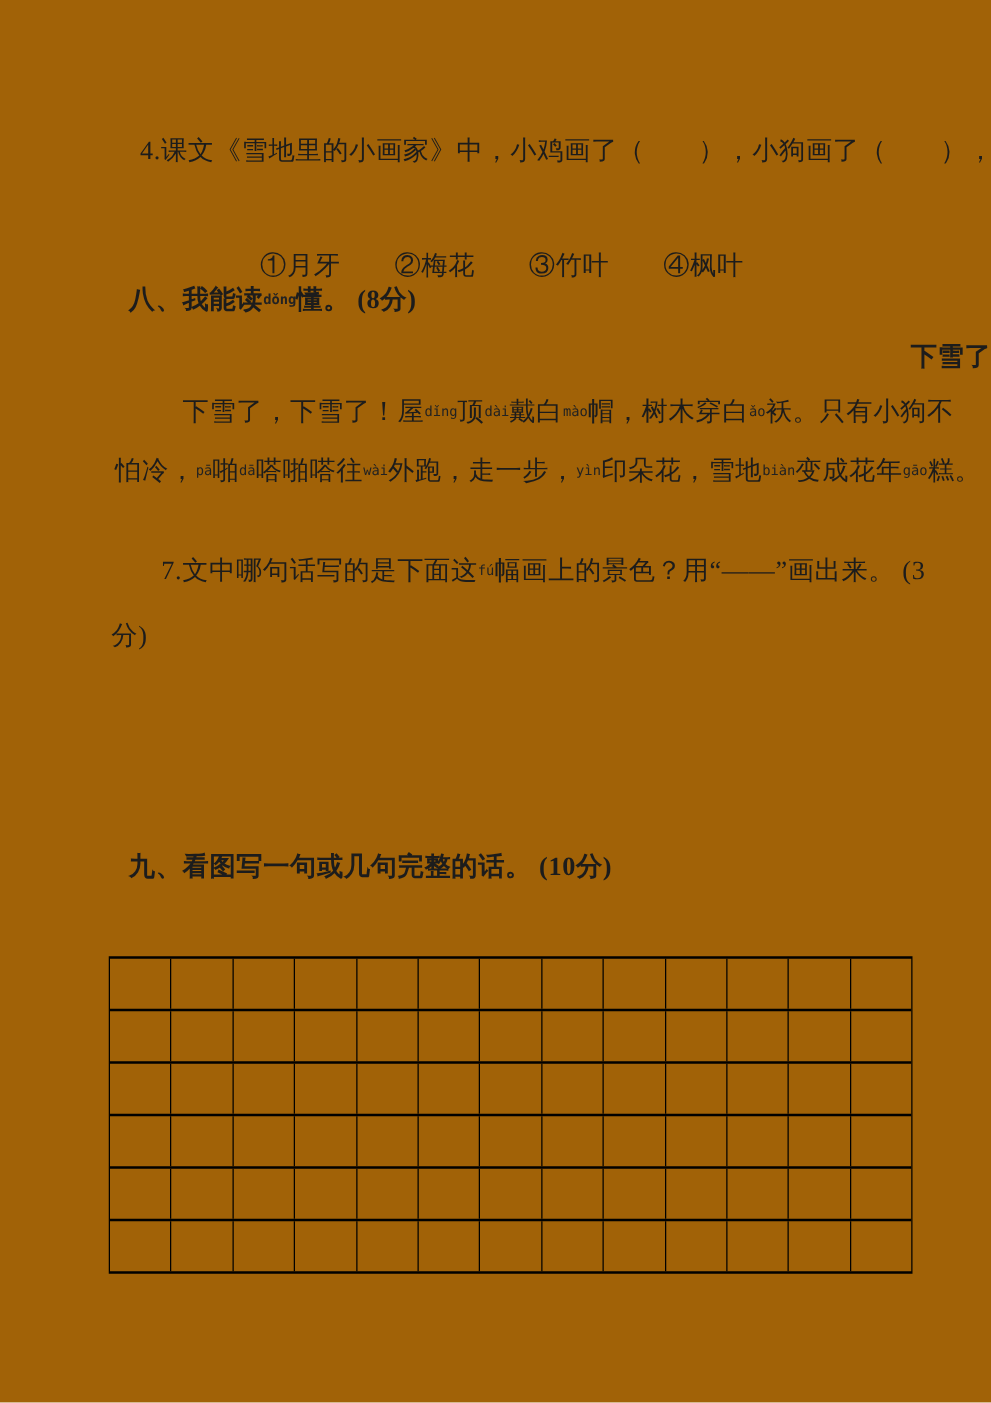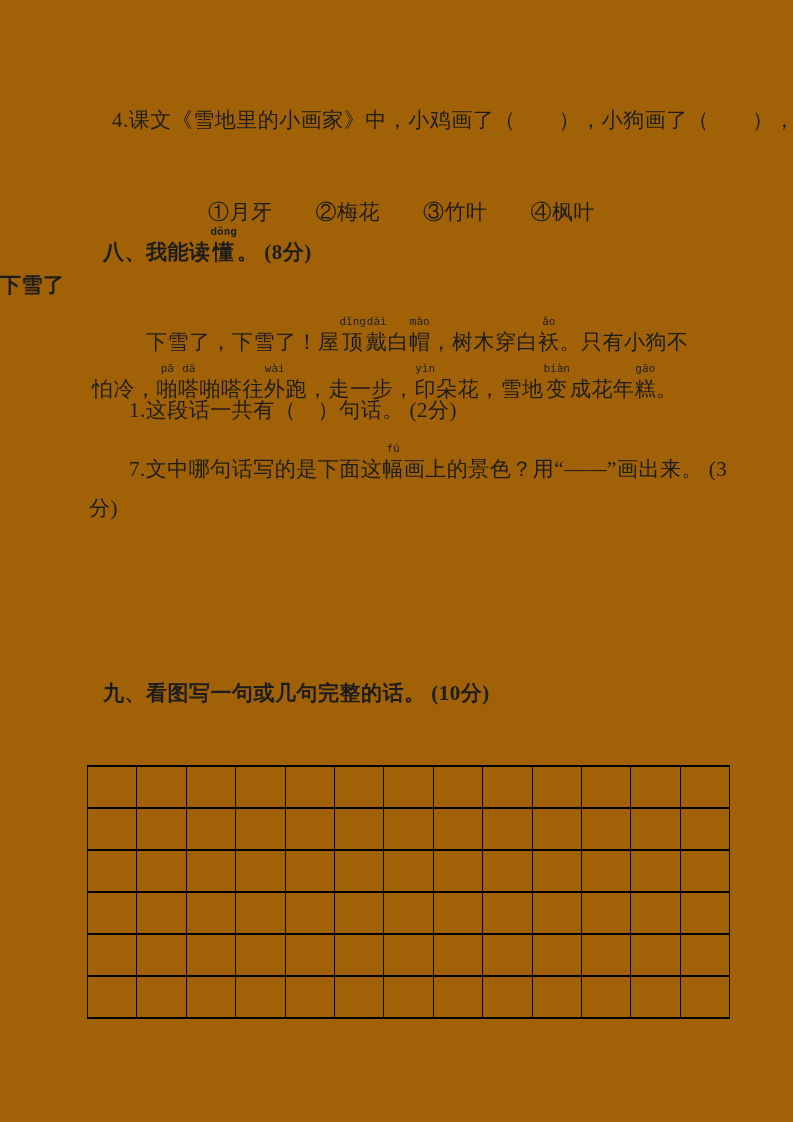--- a/index.html
+++ b/index.html
@@ -15,25 +15,25 @@
   .line {
     position: absolute;
     display: flex;
     align-items: flex-end;
     white-space: pre;
     font-size: 21px;
     letter-spacing: 0.5px;
   }
   .line > span { line-height: 28px; }
   .bold { font-weight: bold; }
-  .center { left: 0; width: 793px; justify-content: flex-start; }
+  .center { left: 0; width: 793px; justify-content: flex-end; }
   
   .rubycol {
     display: inline-flex;
-    flex-direction: column;
+    flex-direction: row;
     align-items: center;
     vertical-align: bottom;
   }
   .rubycol .rt {
     font-size: 11px;
     line-height: 13px;
     height: 13px;
     letter-spacing: 0;
     font-family: "DejaVu Sans Mono", "Liberation Mono", monospace;
     color: #222;
@@ -80,23 +80,20 @@
   <div class="line bold" style="left:103px; top:225px;"><span>八、我能读</span><span class="rubycol"><span class="rt">dǒng</span><span class="rb">懂</span></span><span>。 (8分)</span></div>
 
   <div class="line bold center" style="top:271px;">
     <span>下雪了</span>
   </div>
 
   <div class="line" style="left:146px; top:315px;"><span>下雪了，下雪了！屋</span><span class="rubycol"><span class="rt">dǐng</span><span class="rb">顶</span></span><span class="rubycol"><span class="rt">dài</span><span class="rb">戴</span></span><span>白</span><span class="rubycol"><span class="rt">mào</span><span class="rb">帽</span></span><span>，树木穿白</span><span class="rubycol"><span class="rt">ǎo</span><span class="rb">袄</span></span><span>。只有小狗不</span></div>
 
   <div class="line" style="left:92px; top:362px;"><span>怕冷，</span><span class="rubycol"><span class="rt">pā</span><span class="rb">啪</span></span><span class="rubycol"><span class="rt">dā</span><span class="rb">嗒</span></span><span>啪嗒往</span><span class="rubycol"><span class="rt">wài</span><span class="rb">外</span></span><span>跑，走一步，</span><span class="rubycol"><span class="rt">yìn</span><span class="rb">印</span></span><span>朵花，雪地</span><span class="rubycol"><span class="rt">biàn</span><span class="rb">变</span></span><span>成花年</span><span class="rubycol"><span class="rt">gāo</span><span class="rb">糕</span></span><span>。</span></div>
 
-  <div class="line" style="left:129px; top:396px;">
-    <span>1.这段话一共有（　）句话。 (2分)</span>
-  </div>
 
   <div class="line" style="left:129px; top:442px;"><span>7.文中哪句话写的是下面这</span><span class="rubycol"><span class="rt">fú</span><span class="rb">幅</span></span><span>画上的景色？用“——”画出来。 (3</span></div>
 
   <div class="line" style="left:89px; top:494px;">
     <span>分)</span>
   </div>
 
 
 
   <div class="line bold" style="left:103px; top:679px;">

